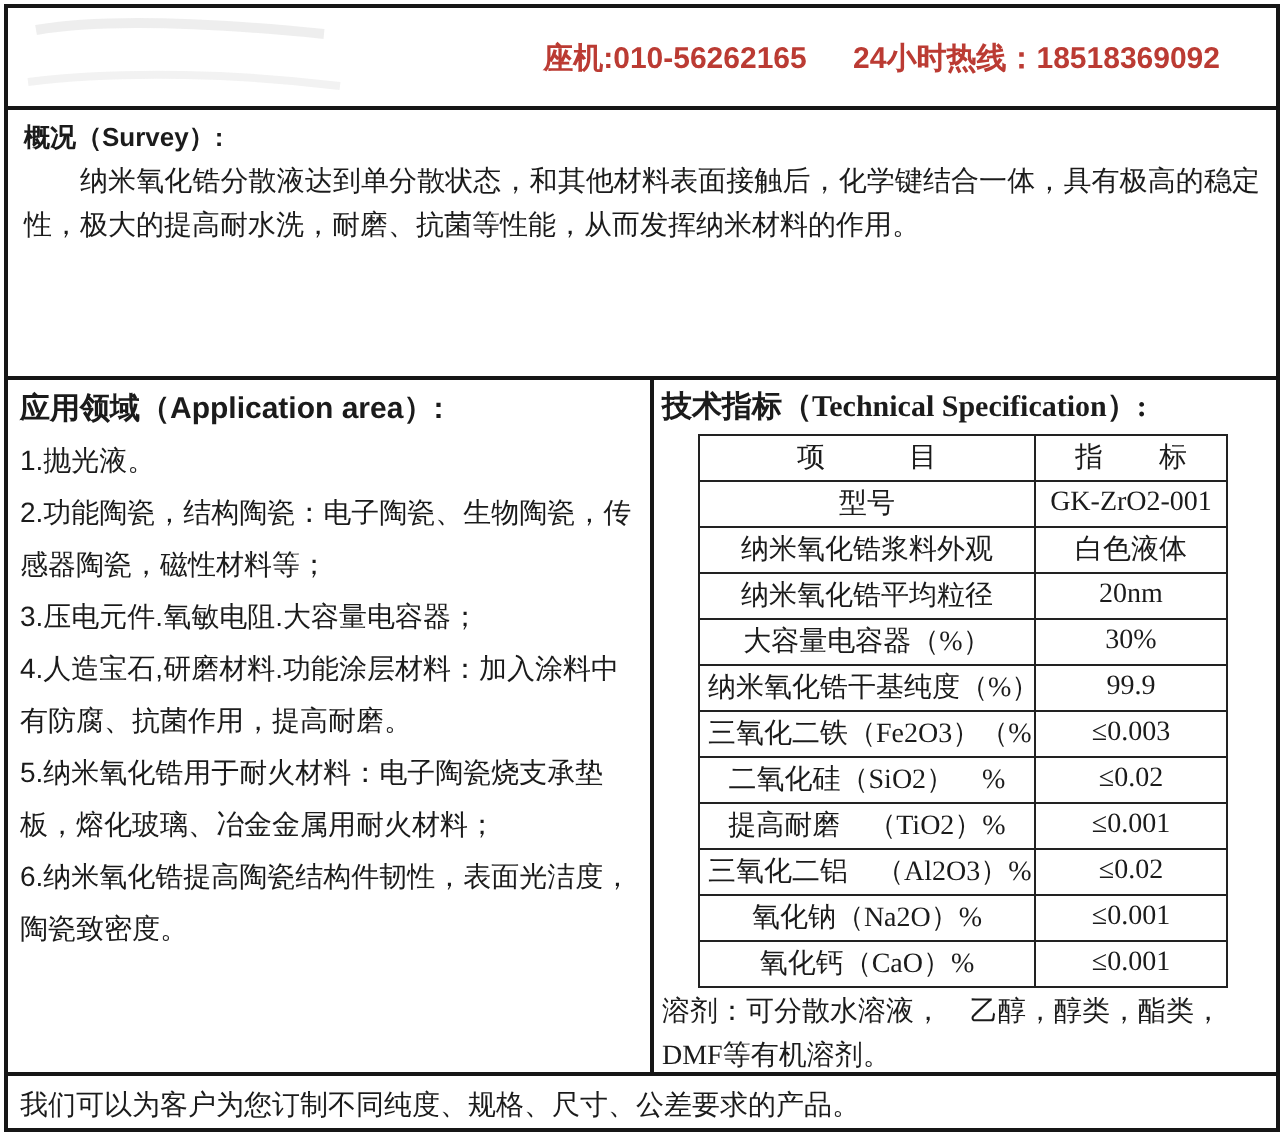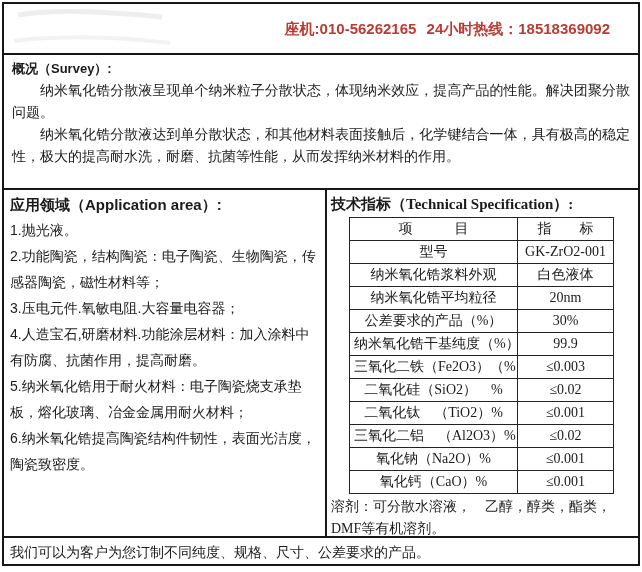--- a/index.html
+++ b/index.html
@@ -23,21 +23,21 @@
     border-bottom: 2px solid #161616;
   }
   .header-contacts {
     position: absolute;
     top: 16px; right: 28px;
     font-size: 15px;
     font-weight: bold;
     color: #bb3b33;
     white-space: nowrap;
   }
-  .header-contacts .hotline { margin-left: 6px; text-align: center; }
+  .header-contacts .hotline { margin-left: 19px; text-align: center; }
   .watermark {
     position: absolute;
     left: 8px; top: 3px;
     opacity: 0.9;
   }
   
   .survey {
     height: 133px;
     padding: 3px 8px 0 8px;
     overflow: hidden;
@@ -126,21 +126,20 @@
       <path d="M2 34 C 50 28, 110 30, 158 36" stroke="#f1f1f1" stroke-width="4" fill="none"></path>
     </svg>
     <div class="header-contacts">
       <span class="landline">座机:010-56262165</span>
       <span class="hotline">24小时热线：18518369092</span>
     </div>
   </div>
 
   <div class="survey">
     <div class="section-heading">概况（Survey）:</div>
-    <p>纳米氧化锆分散液呈现单个纳米粒子分散状态，体现纳米效应，提高产品的性能。解决团聚分散问题。</p>
     <p>纳米氧化锆分散液达到单分散状态，和其他材料表面接触后，化学键结合一体，具有极高的稳定性，极大的提高耐水洗，耐磨、抗菌等性能，从而发挥纳米材料的作用。</p>
   </div>
 
   <div class="columns">
 
     <div class="col-left">
       <div class="app-heading">应用领域（Application area）:</div>
       <div class="app-item">1.抛光液。</div>
       <div class="app-item">2.功能陶瓷，结构陶瓷：电子陶瓷、生物陶瓷，传感器陶瓷，磁性材料等；</div>
       <div class="app-item">3.压电元件.氧敏电阻.大容量电容器；</div>
@@ -163,37 +162,37 @@
           </tr>
           <tr>
             <td class="c-name">纳米氧化锆浆料外观</td>
             <td class="c-value">白色液体</td>
           </tr>
           <tr>
             <td class="c-name">纳米氧化锆平均粒径</td>
             <td class="c-value">20nm</td>
           </tr>
           <tr>
-            <td class="c-name">公差要求的产品（%）</td>
+            <td class="c-name">大容量电容器（%）</td>
             <td class="c-value">30%</td>
           </tr>
           <tr>
             <td class="c-name">纳米氧化锆干基纯度（%）</td>
             <td class="c-value">99.9</td>
           </tr>
           <tr>
             <td class="c-name">三氧化二铁（Fe2O3）（%）</td>
             <td class="c-value">≤0.003</td>
           </tr>
           <tr>
             <td class="c-name">二氧化硅（SiO2）　%</td>
             <td class="c-value">≤0.02</td>
           </tr>
           <tr>
-            <td class="c-name">二氧化钛　（TiO2）%</td>
+            <td class="c-name">提高耐磨　（TiO2）%</td>
             <td class="c-value">≤0.001</td>
           </tr>
           <tr>
             <td class="c-name">三氧化二铝　（Al2O3）%</td>
             <td class="c-value">≤0.02</td>
           </tr>
           <tr>
             <td class="c-name">氧化钠（Na2O）%</td>
             <td class="c-value">≤0.001</td>
           </tr>

